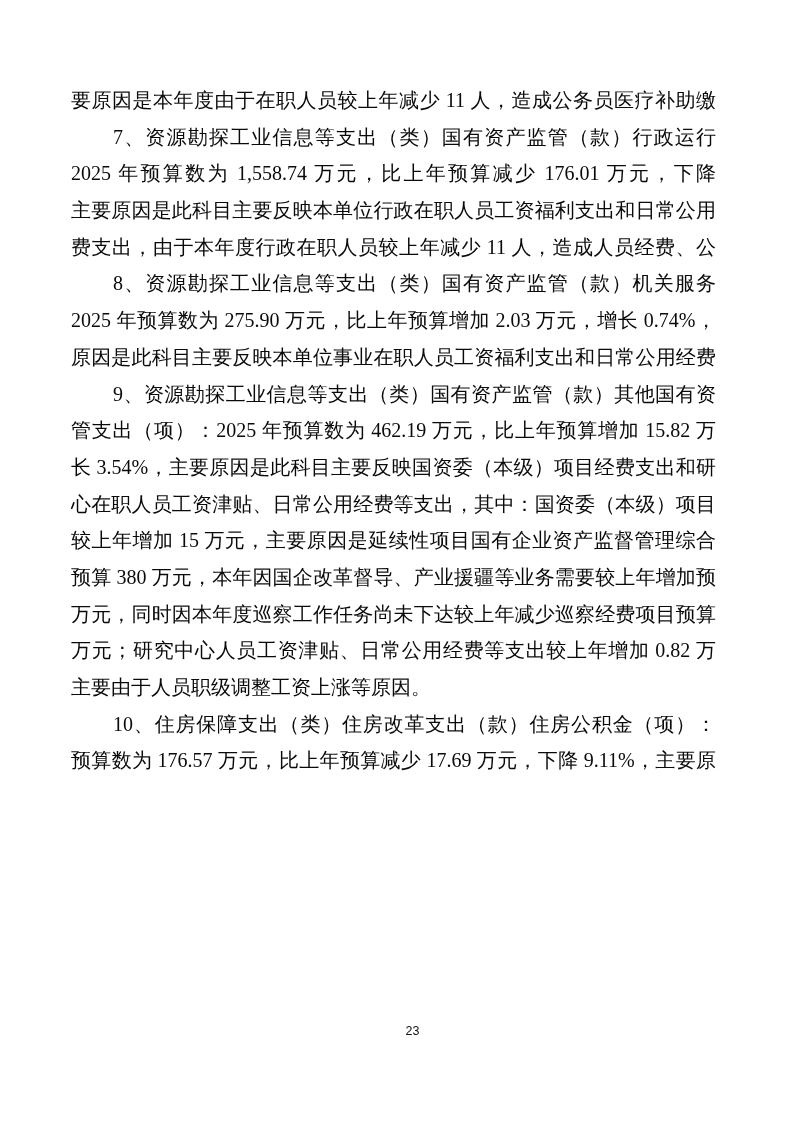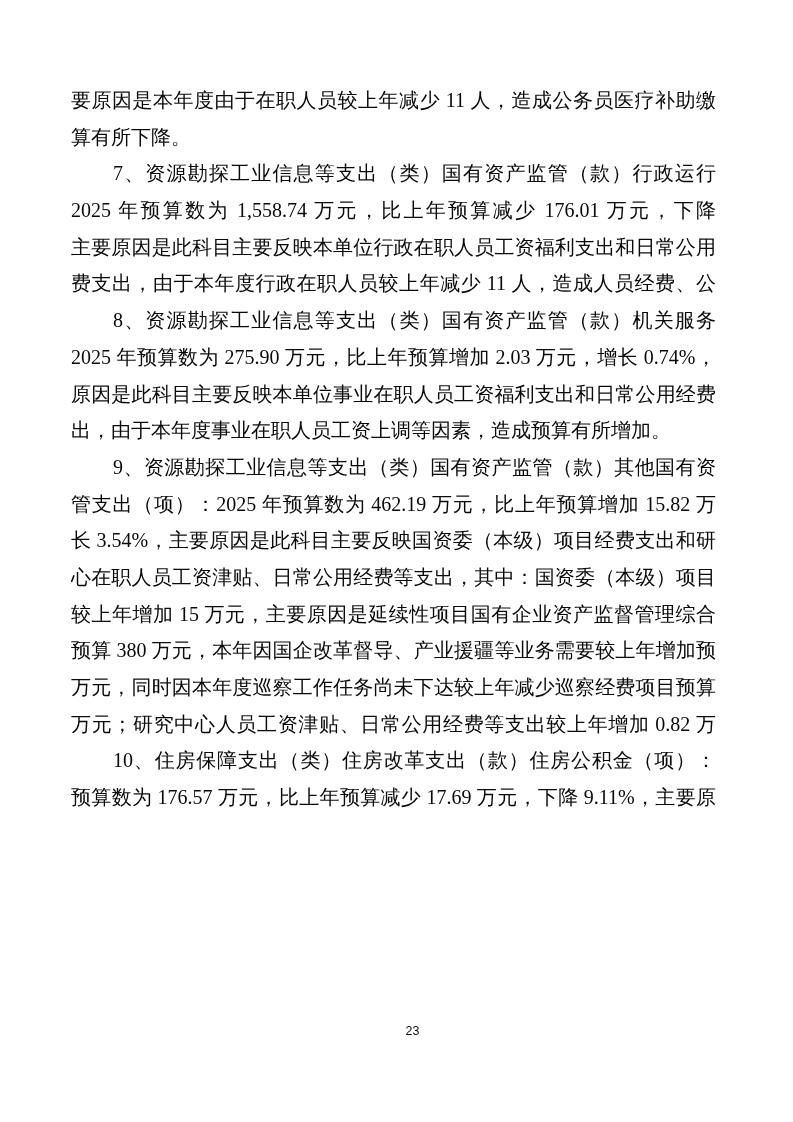--- a/index.html
+++ b/index.html
@@ -49,43 +49,42 @@
     color: #111111;
   }
 </style>
 </head>
 <body>
 
 <div class="page">
   <div class="doc-body">
       <div class="paragraph">
         <div class="line fill">要原因是本年度由于在职人员较上年减少 11 人，造成公务员医疗补助缴费预</div>
-        <div class="line">算有所下降。</div>
       </div>
       <div class="paragraph">
         <div class="line fill indent">7、资源勘探工业信息等支出（类）国有资产监管（款）行政运行（项）：</div>
         <div class="line fill">2025 年预算数为 1,558.74 万元，比上年预算减少 176.01 万元，下降 10.15%，</div>
         <div class="line fill">主要原因是此科目主要反映本单位行政在职人员工资福利支出和日常公用经</div>
         <div class="line fill">费支出，由于本年度行政在职人员较上年减少 11 人，造成人员经费、公用经</div>
       </div>
       <div class="paragraph">
         <div class="line fill indent">8、资源勘探工业信息等支出（类）国有资产监管（款）机关服务（项）：</div>
         <div class="line fill">2025 年预算数为 275.90 万元，比上年预算增加 2.03 万元，增长 0.74%，主要</div>
         <div class="line fill">原因是此科目主要反映本单位事业在职人员工资福利支出和日常公用经费支</div>
-        <div class="line">出，由于本年度事业在职人员工资上调等因素，造成预算有所增加。</div>
       </div>
       <div class="paragraph">
         <div class="line fill indent">9、资源勘探工业信息等支出（类）国有资产监管（款）其他国有资产监</div>
         <div class="line fill">管支出（项）：2025 年预算数为 462.19 万元，比上年预算增加 15.82 万元，增</div>
         <div class="line fill">长 3.54%，主要原因是此科目主要反映国资委（本级）项目经费支出和研究中</div>
         <div class="line fill">心在职人员工资津贴、日常公用经费等支出，其中：国资委（本级）项目预算</div>
         <div class="line fill">较上年增加 15 万元，主要原因是延续性项目国有企业资产监督管理综合经费</div>
         <div class="line fill">预算 380 万元，本年因国企改革督导、产业援疆等业务需要较上年增加预算 30</div>
         <div class="line fill">万元，同时因本年度巡察工作任务尚未下达较上年减少巡察经费项目预算 15</div>
         <div class="line fill">万元；研究中心人员工资津贴、日常公用经费等支出较上年增加 0.82 万元，</div>
+        <div class="line">主要由于人员职级调整工资上涨等原因。</div>
       </div>
       <div class="paragraph">
         <div class="line fill indent">10、住房保障支出（类）住房改革支出（款）住房公积金（项）：2025 年</div>
         <div class="line fill">预算数为 176.57 万元，比上年预算减少 17.69 万元，下降 9.11%，主要原因是</div>
       </div>
     </div>
   <div class="footer">23</div>
 </div>
 
 </body></html>

